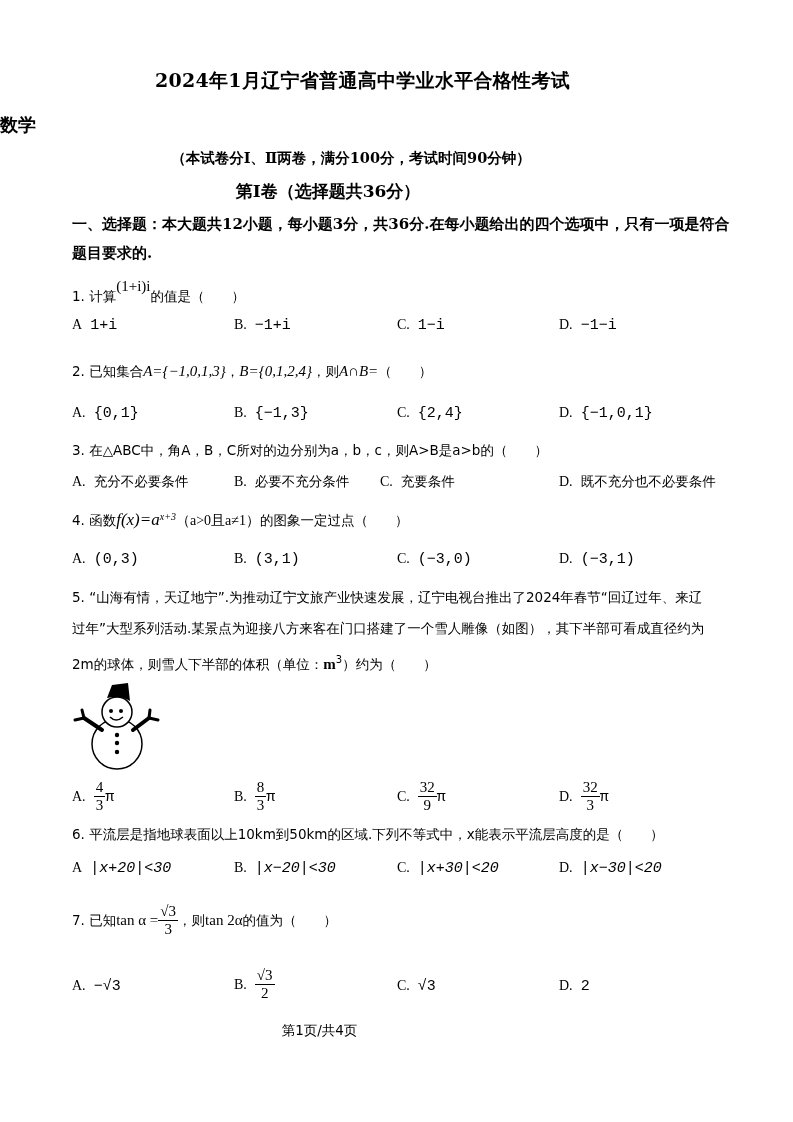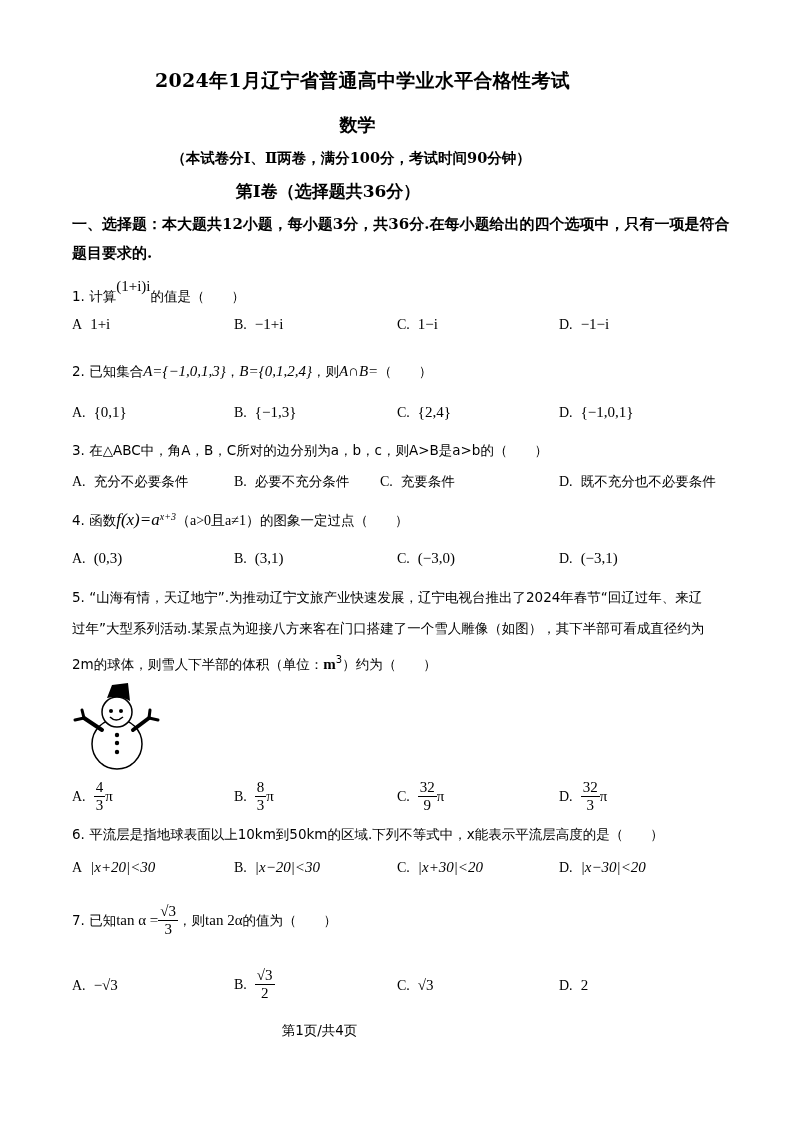--- a/index.html
+++ b/index.html
@@ -1,29 +1,29 @@
 <!DOCTYPE html>
 <html><head>
 <meta charset="utf-8">
 <style>
   html, body { margin:0; padding:0; background:#ffffff; }
   body { width:793px; height:1122px; position:relative; overflow:hidden;
          font-family:"DejaVu Serif","Liberation Serif",serif; color:#000; }
   .abs { position:absolute; }
   .title { top:68px; left:0; width:725px; text-align:center; font-size:19px; font-weight:bold; letter-spacing:0.3px; }
-  .subject { top:113px; left:0; width:715px; text-align:center; font-size:18px; font-weight:bold; }
+  .subject { top:113px; left:0; width:715px; font-size:18px; font-weight:bold; }
   .info { top:149px; left:0; width:702px; text-align:center; font-size:14.5px; font-weight:bold; }
   .part { top:180px; left:0; width:656px; text-align:center; font-size:17px; font-weight:bold; }
   .section { top:210px; left:72px; width:660px; font-size:15px; font-weight:bold; line-height:29px; }
   .q { left:72px; width:660px; font-size:13.5px; font-family:"DejaVu Sans","Liberation Sans",sans-serif; }
   .q .m { font-family:"Liberation Serif","DejaVu Serif",serif; font-size:15px; }
   .q .mi { font-family:"Liberation Serif","DejaVu Serif",serif; font-style:italic; font-size:15px; }
   .opt { font-size:13.5px; font-family:"DejaVu Sans","Liberation Sans",sans-serif; }
   .opt .lab { font-family:"Liberation Serif","DejaVu Serif",serif; font-size:14px; margin-right:8px; }
-  .opt .val { font-family:Liberation Serif, serif; font-size:15px; }
+  .opt .val { font-family:Liberation Mono, monospace; font-size:15px; }
   .frac { display:inline-flex; flex-direction:column; align-items:center; vertical-align:middle;
           font-family:"Liberation Serif","DejaVu Serif",serif; font-size:15px; line-height:17px; }
   .frac .num { border-bottom:1px solid #000; padding:0 2px; }
   .para { left:72px; width:660px; font-size:13.5px; line-height:31px; font-family:"DejaVu Sans","Liberation Sans",sans-serif; }
   .footer { top:1022px; left:0; width:639px; text-align:center; font-size:13.5px; font-family:"DejaVu Sans","Liberation Sans",sans-serif; }
   sup { font-size:10px; }
 </style>
 </head>
 <body>
 

